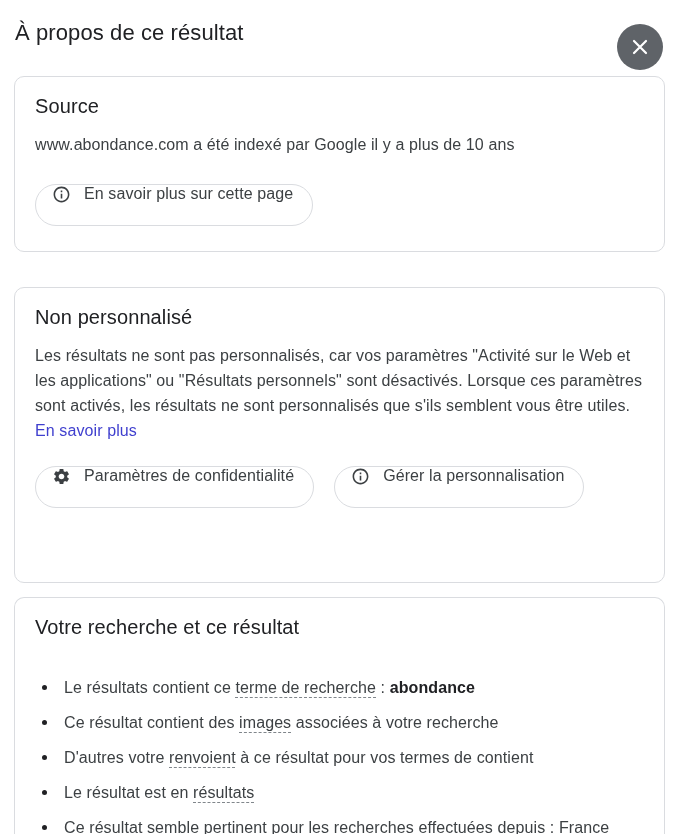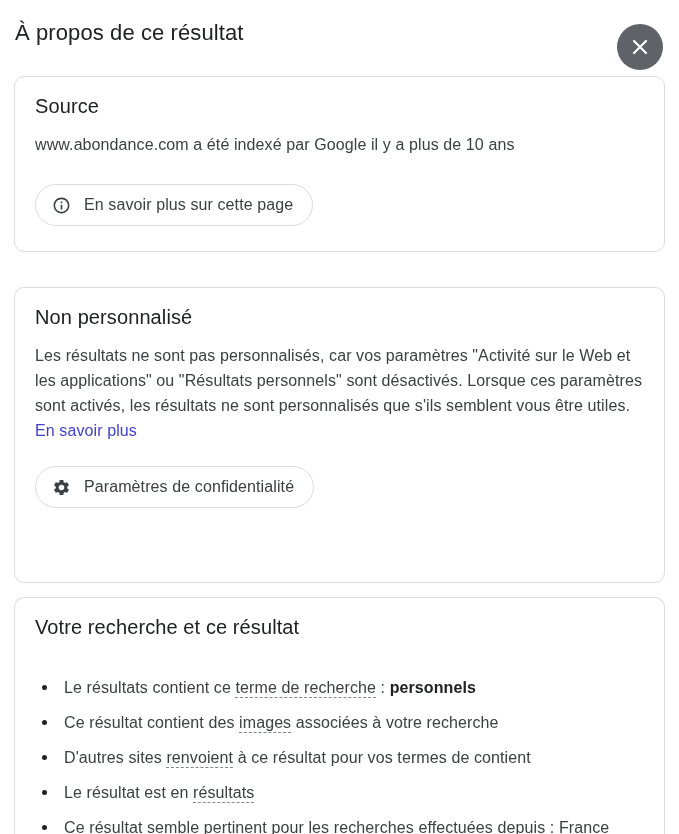--- a/index.html
+++ b/index.html
@@ -47,21 +47,21 @@
   .card.search-result {
     min-height: 270px; margin-bottom: 0;
     border-bottom: none;
     border-bottom-left-radius: 0; border-bottom-right-radius: 0;
     padding-bottom: 26px;
   }
   .card.search-result h2 { margin-bottom: 36px; }
 
   
   .pill {
-    display: inline-flex; align-items: center; gap: 13px;
+    display: inline-flex; align-items: flex-start; gap: 13px;
     height: 42px; padding: 0 19px 0 16px;
     background: #ffffff;
     border: 1px solid #dadce0; border-radius: 21px;
     font-family: "Liberation Sans", sans-serif;
     font-size: 16px; color: #3c4043; cursor: pointer;
     letter-spacing: 0.1px; white-space: nowrap;
   }
   .pill svg { flex: 0 0 auto; }
   .card.source .pill { margin-top: 27px; }
   .btn-stack { margin-top: 23px; display: flex; flex-direction: row; align-items: flex-start; gap: 20px; }
@@ -118,27 +118,33 @@
   <section class="card personalization">
     <h2>Non personnalisé</h2>
     <p><span>Les résultats ne sont pas personnalisés, car vos paramètres "Activité sur le Web et les applications" ou "Résultats personnels" sont désactivés. Lorsque ces paramètres sont activés, les résultats ne sont personnalisés que s'ils semblent vous être utiles. </span><a class="learn-more-link">En savoir plus</a></p>
     <div class="btn-stack">
       <button class="pill">
         <svg width="19" height="19" viewBox="0 0 24 24">
           <path fill="#3c4043" d="M19.14,12.94c0.04-0.3,0.06-0.61,0.06-0.94c0-0.32-0.02-0.64-0.07-0.94l2.03-1.58c0.18-0.14,0.23-0.41,0.12-0.61 l-1.92-3.32c-0.12-0.22-0.37-0.29-0.59-0.22l-2.39,0.96c-0.5-0.38-1.03-0.7-1.62-0.94L14.4,2.81c-0.04-0.24-0.24-0.41-0.48-0.41 h-3.84c-0.24,0-0.43,0.17-0.47,0.41L9.25,5.35C8.66,5.59,8.12,5.92,7.63,6.29L5.24,5.33c-0.22-0.08-0.47,0-0.59,0.22L2.74,8.87 C2.62,9.08,2.66,9.34,2.86,9.48l2.03,1.58C4.84,11.36,4.8,11.69,4.8,12s0.02,0.64,0.07,0.94l-2.03,1.58 c-0.18,0.14-0.23,0.41-0.12,0.61l1.92,3.32c0.12,0.22,0.37,0.29,0.59,0.22l2.39-0.96c0.5,0.38,1.03,0.7,1.62,0.94l0.36,2.54 c0.05,0.24,0.24,0.41,0.48,0.41h3.84c0.24,0,0.44-0.17,0.47-0.41l0.36-2.54c0.59-0.24,1.13-0.56,1.62-0.94l2.39,0.96 c0.22,0.08,0.47,0,0.59-0.22l1.92-3.32c0.12-0.22,0.07-0.47-0.12-0.61L19.14,12.94z M12,15.6c-1.98,0-3.6-1.62-3.6-3.6 s1.62-3.6,3.6-3.6s3.6,1.62,3.6,3.6S13.98,15.6,12,15.6z"></path>
         </svg>
         <span>Paramètres de confidentialité</span>
       </button>
+      <button class="pill">
+        <svg width="19" height="19" viewBox="0 0 24 24">
+          <path fill="#3c4043" d="M11 7h2v2h-2zm0 4h2v6h-2zm1-9C6.48 2 2 6.48 2 12s4.48 10 10 10 10-4.48 10-10S17.52 2 12 2zm0 18c-4.41 0-8-3.59-8-8s3.59-8 8-8 8 3.59 8 8-3.59 8-8 8z"></path>
+        </svg>
+        <span>Gérer la personnalisation</span>
+      </button>
     </div>
   </section>
 
   <section class="card search-result">
     <h2>Votre recherche et ce résultat</h2>
     <ul class="bullets">
-        <li><span>Le résultats contient ce </span><span class="dotted">terme de recherche</span><span> : </span><span class="bold">personnels</span></li>
+        <li><span>Le résultats contient ce </span><span class="dotted">terme de recherche</span><span> : </span><span class="bold">abondance</span></li>
         <li><span>Ce résultat contient des </span><span class="dotted">images</span><span> associées à votre recherche</span></li>
-        <li><span>D'autres sites </span><span class="dotted">renvoient</span><span> à ce résultat pour vos termes de contient</span></li>
+        <li><span>D'autres votre </span><span class="dotted">renvoient</span><span> à ce résultat pour vos termes de contient</span></li>
         <li><span>Le résultat est en </span><span class="dotted">résultats</span></li>
         <li><span>Ce résultat semble pertinent pour les recherches effectuées depuis : </span><span class="dotted">France</span></li>
       </ul>
   </section>
 
 </div>
 
 </body></html>

